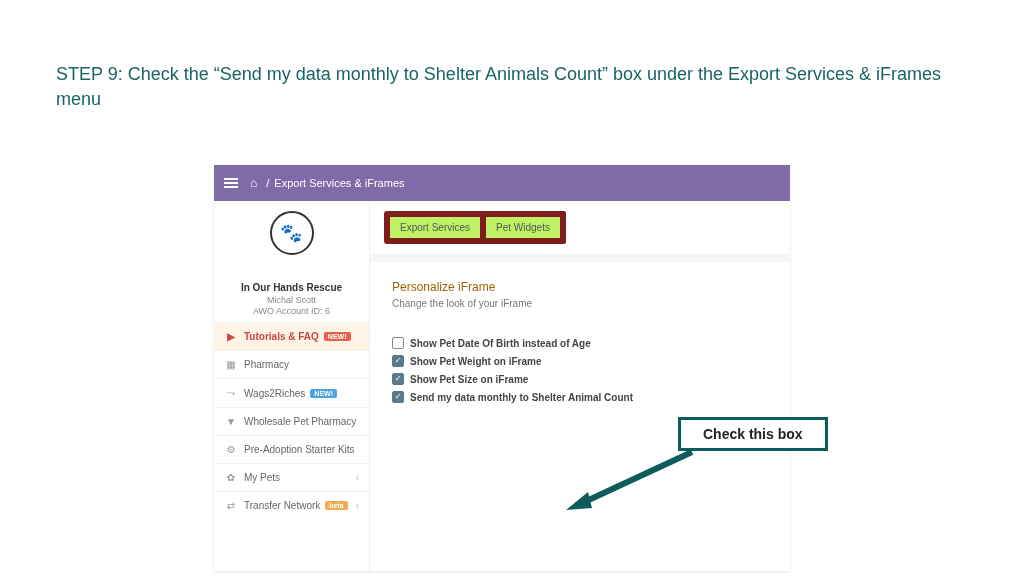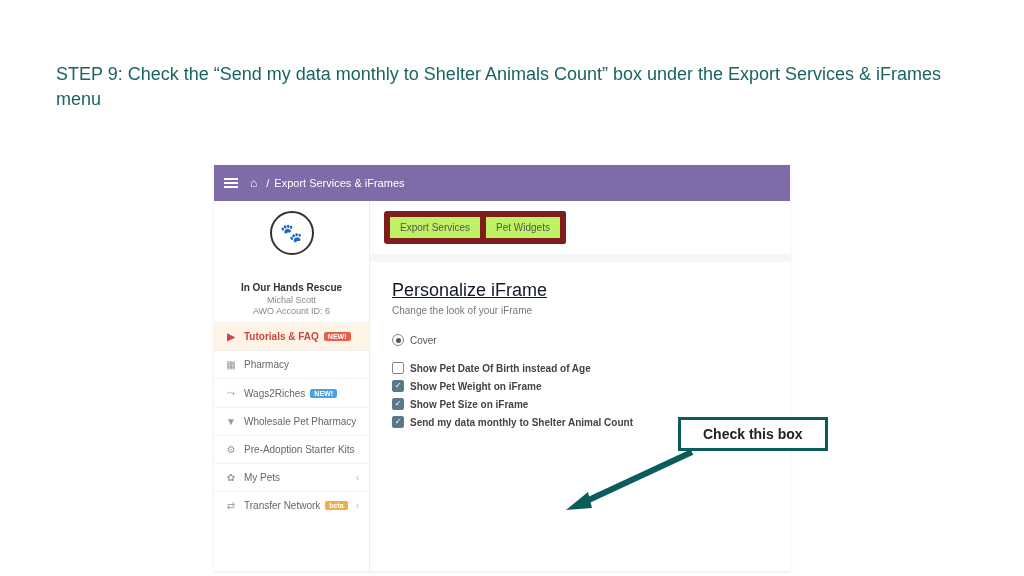--- a/index.html
+++ b/index.html
@@ -165,24 +165,23 @@
     border-radius: 0 3px 3px 0;
   }
   .panel {
     background: #fff;
     margin: 8px 0 0 0;
     padding: 18px 22px;
     height: 100%;
   }
   .panel h2 {
     font-weight: 400;
-    color: #0f172a;
-    font-size: 18px;
+    color: #a16207;
+    font-size: 12px;
     margin: 0 0 4px;
-    text-decoration: underline;
   }
   .panel .sub {
     font-size: 10px;
     color: #777;
     margin-bottom: 18px;
   }
   .section-label {
     font-size: 10px;
     font-weight: 600;
     color: #444;
@@ -318,24 +317,20 @@
 
     <div class="main">
       <div class="tab-row" id="tab-row">
           <div class="tab">Export Services</div>
           <div class="tab">Pet Widgets</div>
         </div>
       <div class="panel">
         <h2>Personalize iFrame</h2>
         <div class="sub">Change the look of your iFrame</div>
         <div id="radio-list">
-            <div class="radio-row">
-              <span class="radio checked"></span>
-              <span>Cover</span>
-            </div>
           </div>
         <div class="spacer"></div>
         <div id="check-list">
             <div class="check-row">
               <span class="chk"></span>
               <span class="lbl">Show Pet Date Of Birth instead of Age</span>
             </div>
             <div class="check-row">
               <span class="chk checked">✓</span>
               <span class="lbl">Show Pet Weight on iFrame</span>

